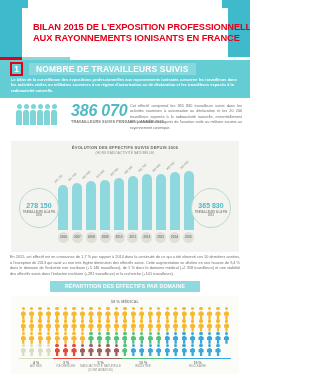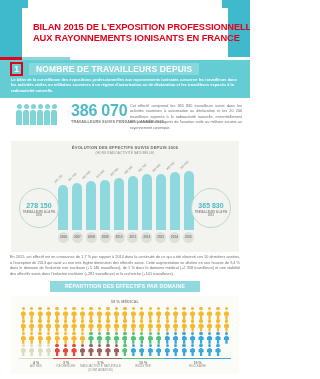--- a/index.html
+++ b/index.html
@@ -51,21 +51,21 @@
   
   .body-wrap { position:absolute; top:98px; left:0; width:250px; height:281px; background:#ffffff; }
 
   
   .stat-row { position:absolute; top:102px; left:0; width:250px; display:flex; }
   .people { margin-left:16px; width:48px; display:flex; align-items:flex-end; gap:1px; }
   .person { width:6px; }
   .person .h { width:5px; height:5px; border-radius:50%; background:#7fd4d8; margin:0 auto 1px; }
   .person .b { width:6px; height:15px; background:#7fd4d8; border-radius:2.5px 2.5px 0 0; }
   .big-num { margin-left:7px; }
-  .big-num .n { font-size:16px; color:#4fb9c4; font-weight:bold; letter-spacing:-.2px; line-height:17px; }
+  .big-num .n { font-size:16px; color:#4fb9c4; font-weight:bold; letter-spacing:-.2px; line-height:17px;font-style:italic; }
   .big-num .c { font-size:3.8px; color:#7a7a7a; font-weight:bold; line-height:5px; margin-top:1px; letter-spacing:.1px; }
   .stat-para { position:absolute; left:130px; top:2px; width:112px; font-size:3.8px; color:#6f6f6f;
                line-height:5.4px; text-align:justify; }
 
   
   .chart-card { position:absolute; top:141px; left:11px; width:228px; height:111px;
                 background:#f3f4ef; }
   .chart-title { position:absolute; top:4px; left:0; width:228px; text-align:center;
                  font-size:4.1px; color:#6a6a6a; font-weight:bold; letter-spacing:.2px; }
   .chart-sub { position:absolute; top:9.5px; left:0; width:228px; text-align:center;
@@ -129,21 +129,21 @@
 <div class="accent">
   <div class="a1"></div>
   <div class="a2"></div>
   <div class="a3"></div>
 </div>
 
 <div class="teal"></div>
 <div class="sec-head">
   <div class="sec-num">1</div>
   <div class="sec-bar">
-    <span>NOMBRE DE TRAVAILLEURS DEPUIS</span>
+    <span>NOMBRE DE TRAVAILLEURS SUIVIS</span>
   </div>
 </div>
 <div class="sec-text">Le bilan de la surveillance des expositions professionnelles aux rayonnements ionisants concerne les travailleurs dans les activités civiles ou militaires soumises à un régime d'autorisation ou de déclaration et les travailleurs exposés à la radioactivité naturelle.</div>
 
 <div class="body-wrap"></div>
 
 <div class="stat-row">
   <div class="people">
     <div class="person">
         <div class="h"></div>

